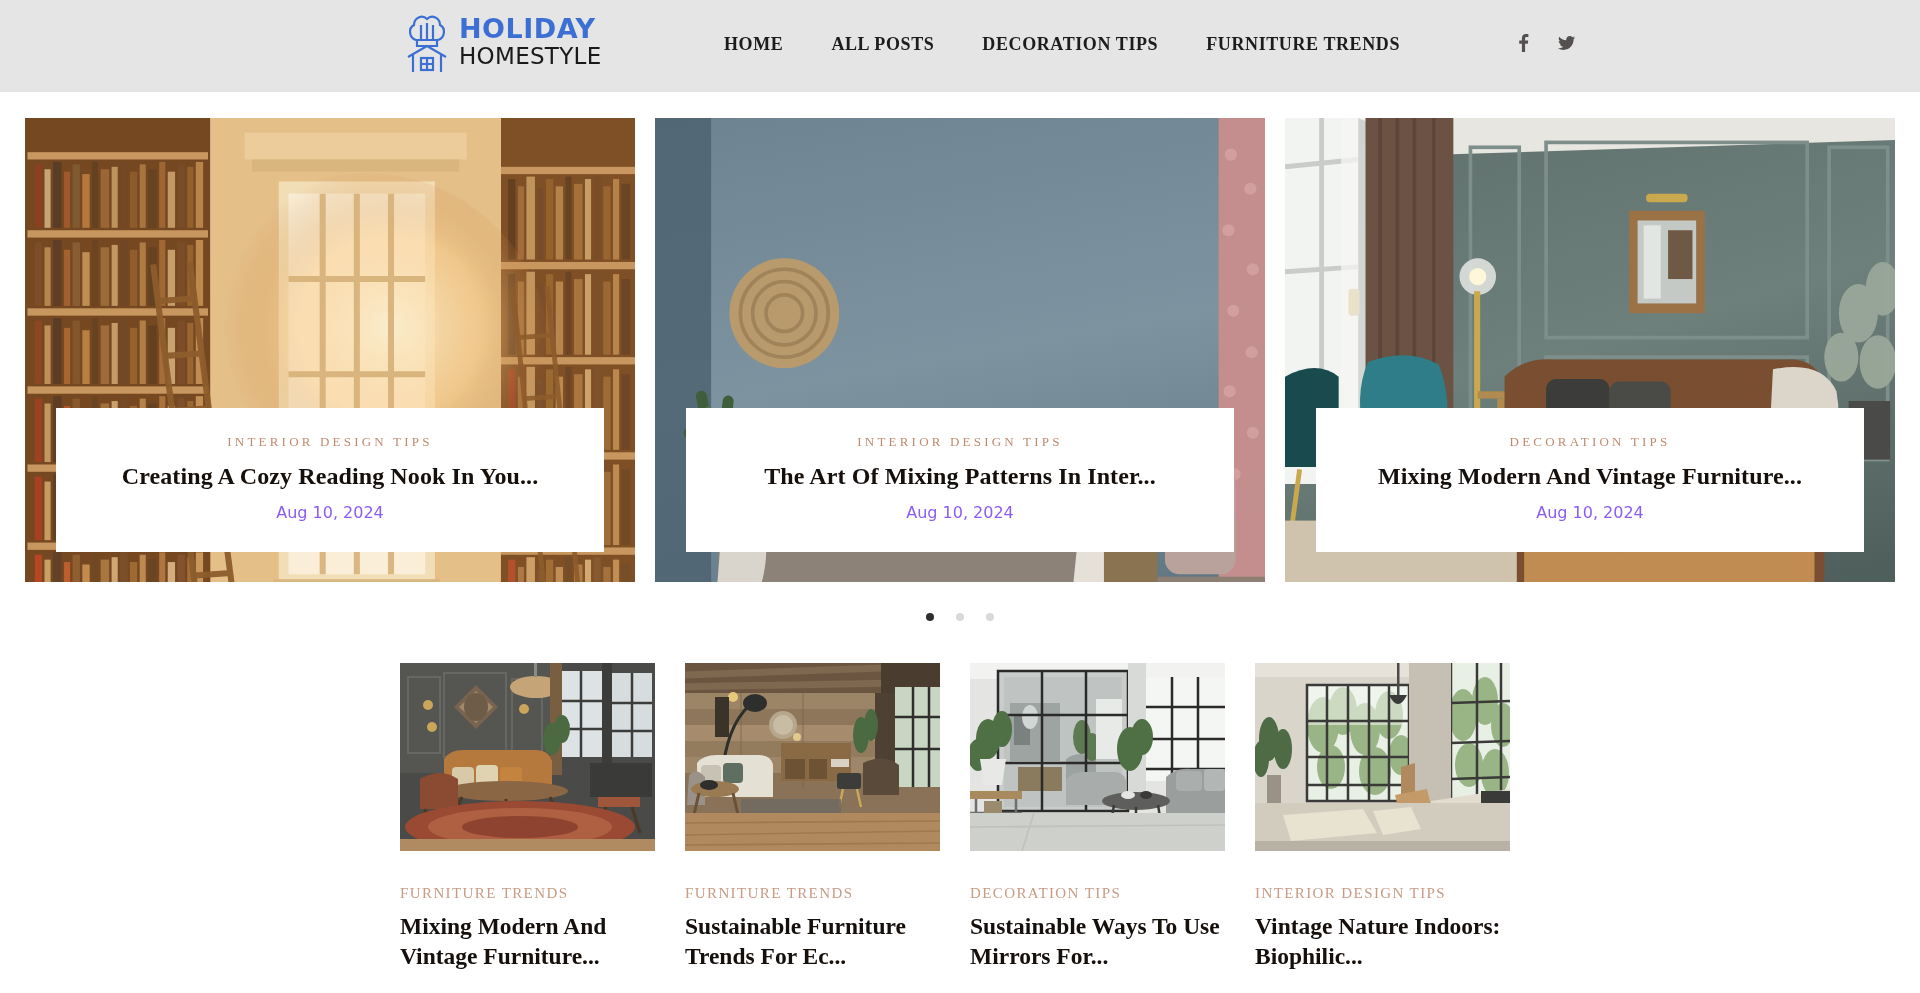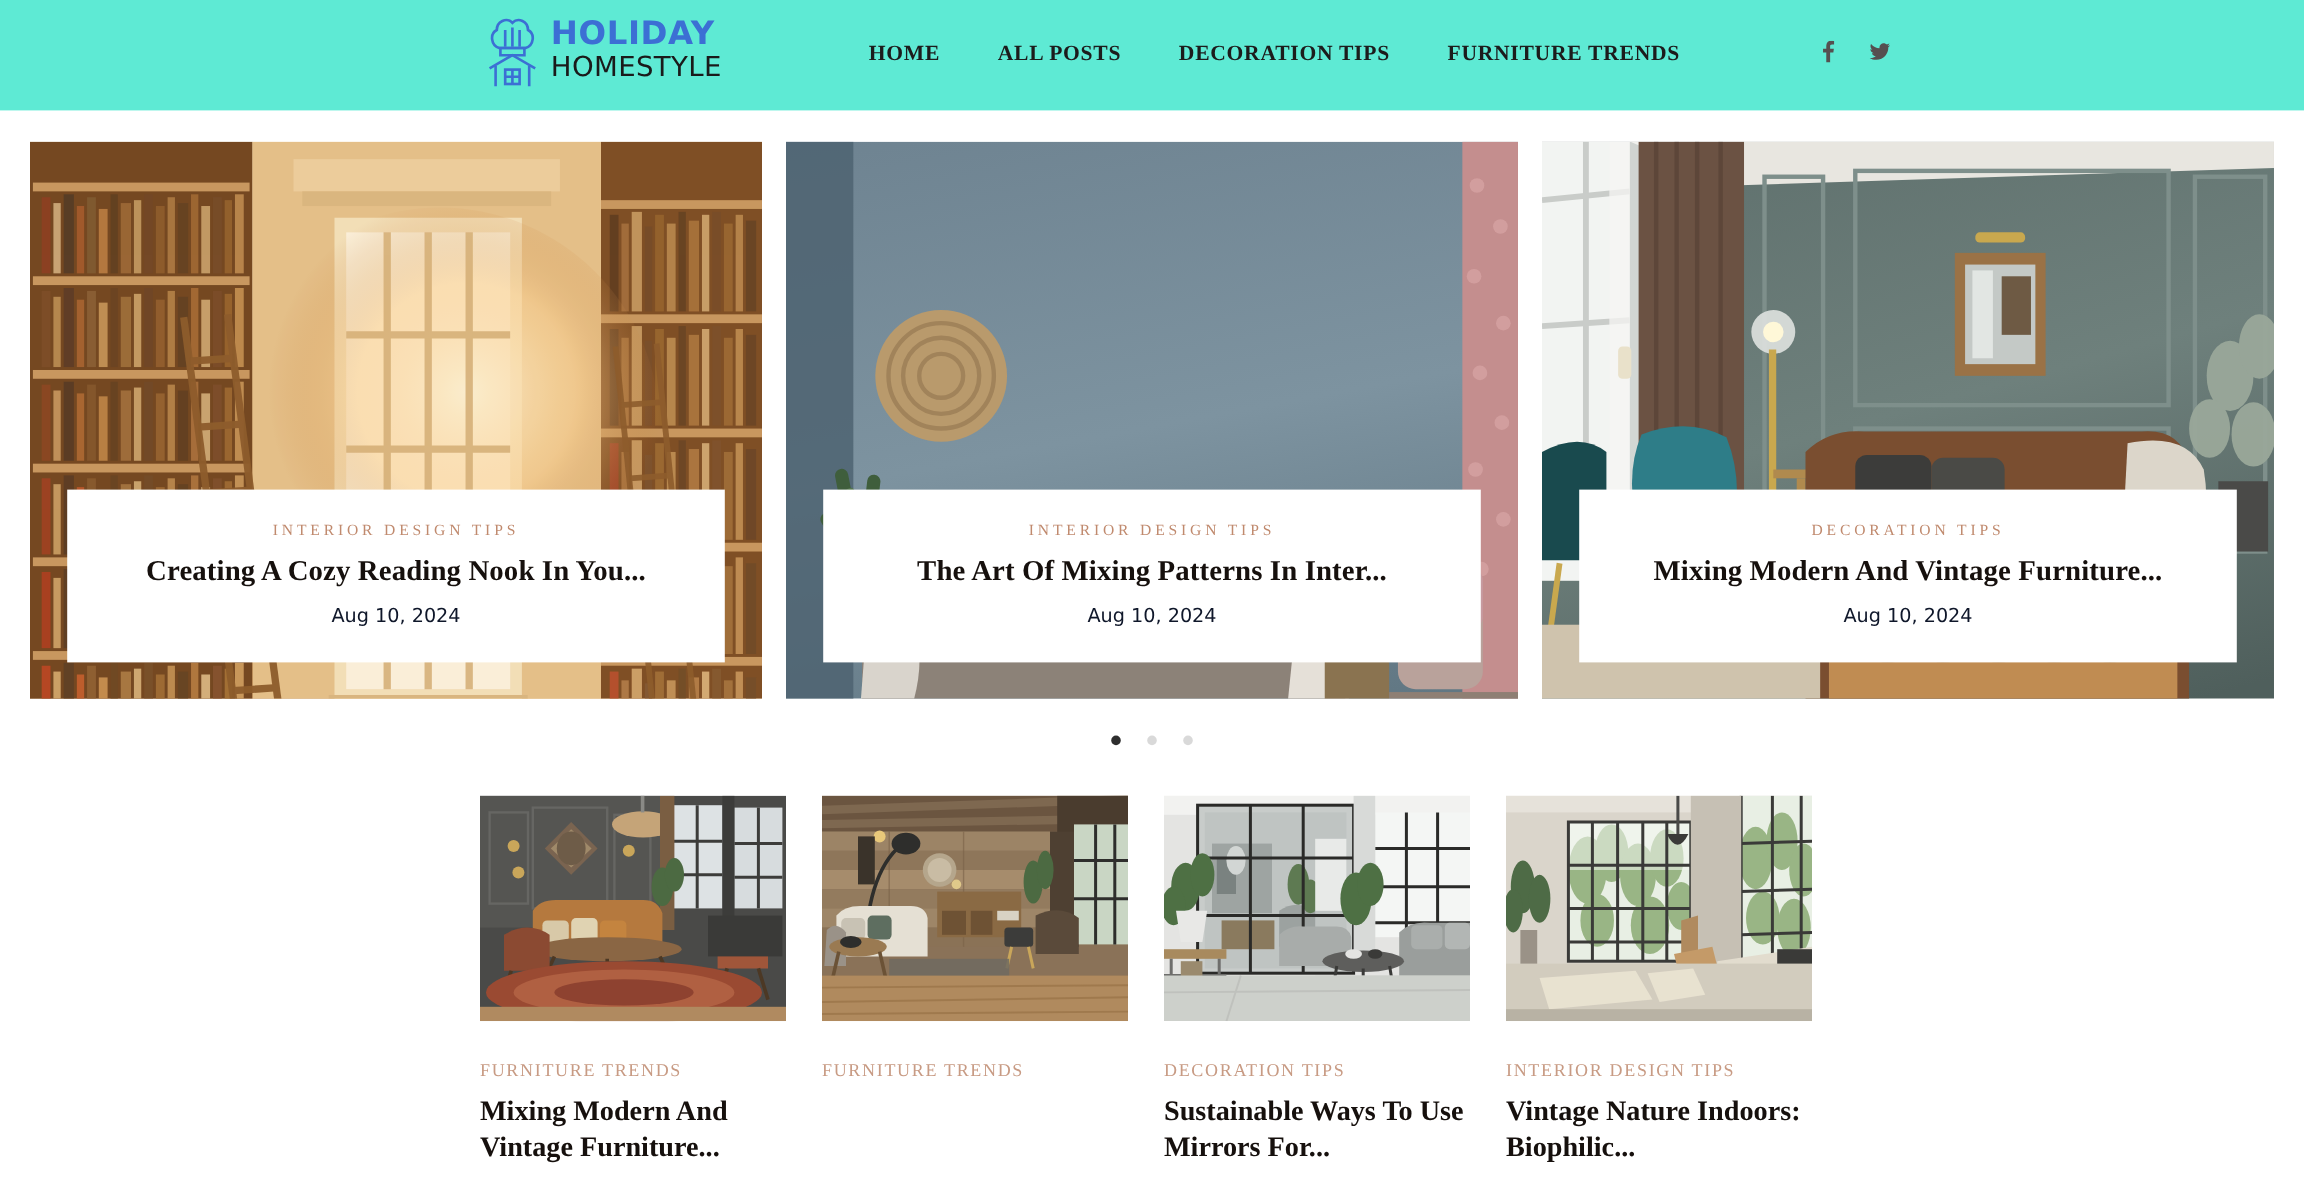--- a/index.html
+++ b/index.html
@@ -8,21 +8,21 @@
     width: 1920px;
     height: 993px;
     overflow: hidden;
     background: #ffffff;
     font-family: "Liberation Sans", sans-serif;
   }
 
   
   .site-header {
     height: 92px;
-    background: #5eead4;
+    background: #e5e5e5;
     display: flex;
     align-items: center;
     position: relative;
   }
   .logo-wrap {
     position: absolute;
     left: 405px;
     top: 10px;
     display: flex;
     align-items: center;
@@ -112,21 +112,21 @@
     font-size: 24px;
     font-weight: bold;
     color: #16100D;
     letter-spacing: 0.1px;
     margin-bottom: 13px;
     white-space: nowrap;
     overflow: hidden;
   }
   .hero-date {
     font-size: 16px;
-    color: #0f172a;
+    color: #8b5cf6;
     font-family: "DejaVu Sans", sans-serif;
   }
 
   
   .dots {
     display: flex;
     justify-content: center;
     gap: 22px;
     margin-top: 31px;
   }
@@ -831,20 +831,21 @@
 
           <rect x="0" y="150" width="255" height="38" fill="#B08A5E"></rect>
           <g stroke="#9A7448" stroke-width="1.6" opacity="0.75">
             <path d="M0 160 L255 158"></path>
               <path d="M0 172 L255 168"></path>
               <path d="M0 182 L255 180"></path>
           </g>
         </svg>
       </div>
       <div class="post-cat">FURNITURE TRENDS</div>
+      <div class="post-title">Sustainable Furniture Trends For Ec...</div>
     </article>
 
     <article class="post-card">
       <div class="post-thumb">
         <svg viewBox="0 0 255 188" preserveAspectRatio="xMidYMid slice" width="255" height="188">
           <rect width="255" height="188" fill="#E4E4E2"></rect>
           <rect x="0" y="0" width="255" height="16" fill="#F2F2F0"></rect>
 
           <rect x="28" y="8" width="130" height="140" fill="#C8CCCA"></rect>
           <rect x="34" y="14" width="118" height="130" fill="#BFC4C2"></rect>

